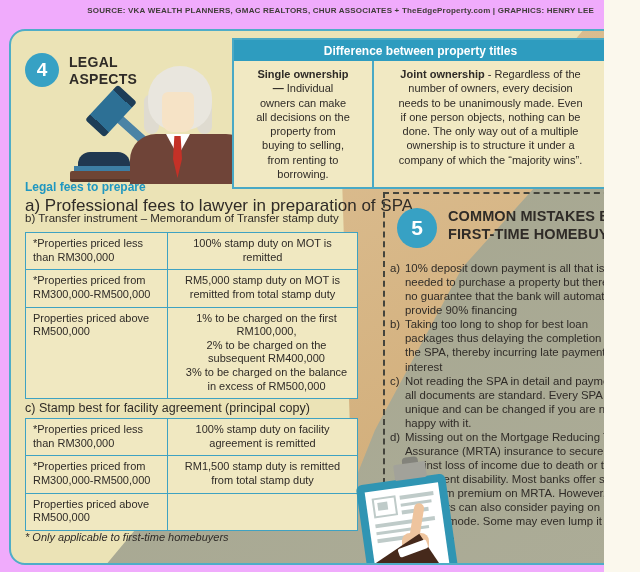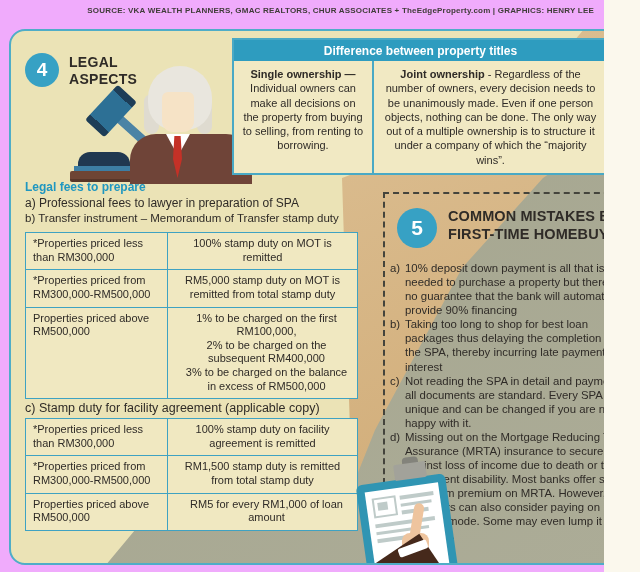--- a/index.html
+++ b/index.html
@@ -22,27 +22,27 @@
   .circle4 { left:14px; top:22px; width:34px; height:34px; font-size:19px; }
   .circle5 { left:386px; top:177px; width:40px; height:40px; font-size:21px; }
 
   .title4 { position:absolute; left:58px; top:23px; width:100px; font-size:14px; font-weight:bold; line-height:1.18; letter-spacing:.3px; }
   .title5 { position:absolute; left:437px; top:177px; width:192px; font-size:14.5px; font-weight:bold; line-height:1.22; letter-spacing:.1px; }
 
   
   .tbox { position:absolute; left:221px; top:7px; width:377px; border:2px solid #49a9c5; background:#f1e9c3; }
   .tbox-header { background:#2e9cbf; color:#fff; font-size:12px; font-weight:bold; text-align:center; padding:4px 0 3px; }
   .tbox-body { display:flex; }
-  .tbox-cell { padding:6px 8px; font-size:11px; line-height:1.3; text-align:center; }
+  .tbox-cell { padding:6px 22px; font-size:11px; line-height:1.3; text-align:center; }
   .tbox-cell.left { width:140px; border-right:2px solid #49a9c5; }
   .tbox-cell.right { flex:1; }
 
   
   .teal-heading { position:absolute; left:14px; top:149px; font-size:12px; font-weight:bold; color:#2097c0; }
-  .fee-a { position:absolute; left:14px; top:165px; font-size:12px; }
+  .fee-a { position:absolute; left:14px; top:165px; font-size:17px; }
   .fee-b { position:absolute; left:14px; top:181px; font-size:11.5px; }
   .c-heading { position:absolute; left:14px; top:370px; font-size:12.5px; }
   .footnote { position:absolute; left:14px; top:500px; font-size:11px; font-style:italic; }
 
   .fee-table { position:absolute; left:14px; width:333px; border:1.6px solid #3fa2c2; background:#f0e8c1; }
   .t1 { top:201px; } .t2 { top:387px; }
   .fee-row { display:flex; border-bottom:1.6px solid #3fa2c2; }
   .fee-row:last-child { border-bottom:none;gap:8px; }
   .fee-cell { padding:4px 7px 5px; font-size:11px; line-height:1.24; white-space:pre-line; }
   .fee-cell.cl { width:142px; border-right:1.6px solid #3fa2c2; }
@@ -149,37 +149,37 @@
         <div class="fee-cell cr">RM5,000 stamp duty on MOT is remitted from total stamp duty</div>
       </div>
       <div class="fee-row">
         <div class="fee-cell cl">Properties priced above RM500,000</div>
         <div class="fee-cell cr">1% to be charged on the first RM100,000,
 2% to be charged on the subsequent RM400,000
 3% to be charged on the balance in excess of RM500,000</div>
       </div>
     </div>
 
-    <div class="c-heading">c) Stamp duty for facility agreement (applicable copy)</div>
+    <div class="c-heading">c) Stamp best for facility agreement (principal copy)</div>
 
     <div class="fee-table t2">
       <div class="fee-row">
         <div class="fee-cell cl">*Properties priced less than RM300,000</div>
         <div class="fee-cell cr">100% stamp duty on facility agreement is remitted</div>
       </div>
       <div class="fee-row">
         <div class="fee-cell cl">*Properties priced from RM300,000-RM500,000</div>
         <div class="fee-cell cr">RM1,500 stamp duty is remitted from total stamp duty</div>
       </div>
       <div class="fee-row">
         <div class="fee-cell cl">Properties priced above RM500,000</div>
-        <div class="fee-cell cr">RM5 for every RM1,000 of loan amount</div>
-      </div>
-    </div>
-
+      </div>
+    </div>
+
+    <div class="footnote">* Only applicable to first-time homebuyers</div>
 
     <div class="dashed-box"></div>
     <div class="num-circle circle5">5</div>
     <div class="title5">COMMON MISTAKES BY FIRST-TIME HOMEBUYERS</div>
 
     <div class="mistake-list">
       <div class="mistake-item">
         <span class="mi-label">a)</span>
         <span class="mi-text">10% deposit down payment is all that is needed to purchase a property but there is no guarantee that the bank will automatically provide 90% financing</span>
       </div>

